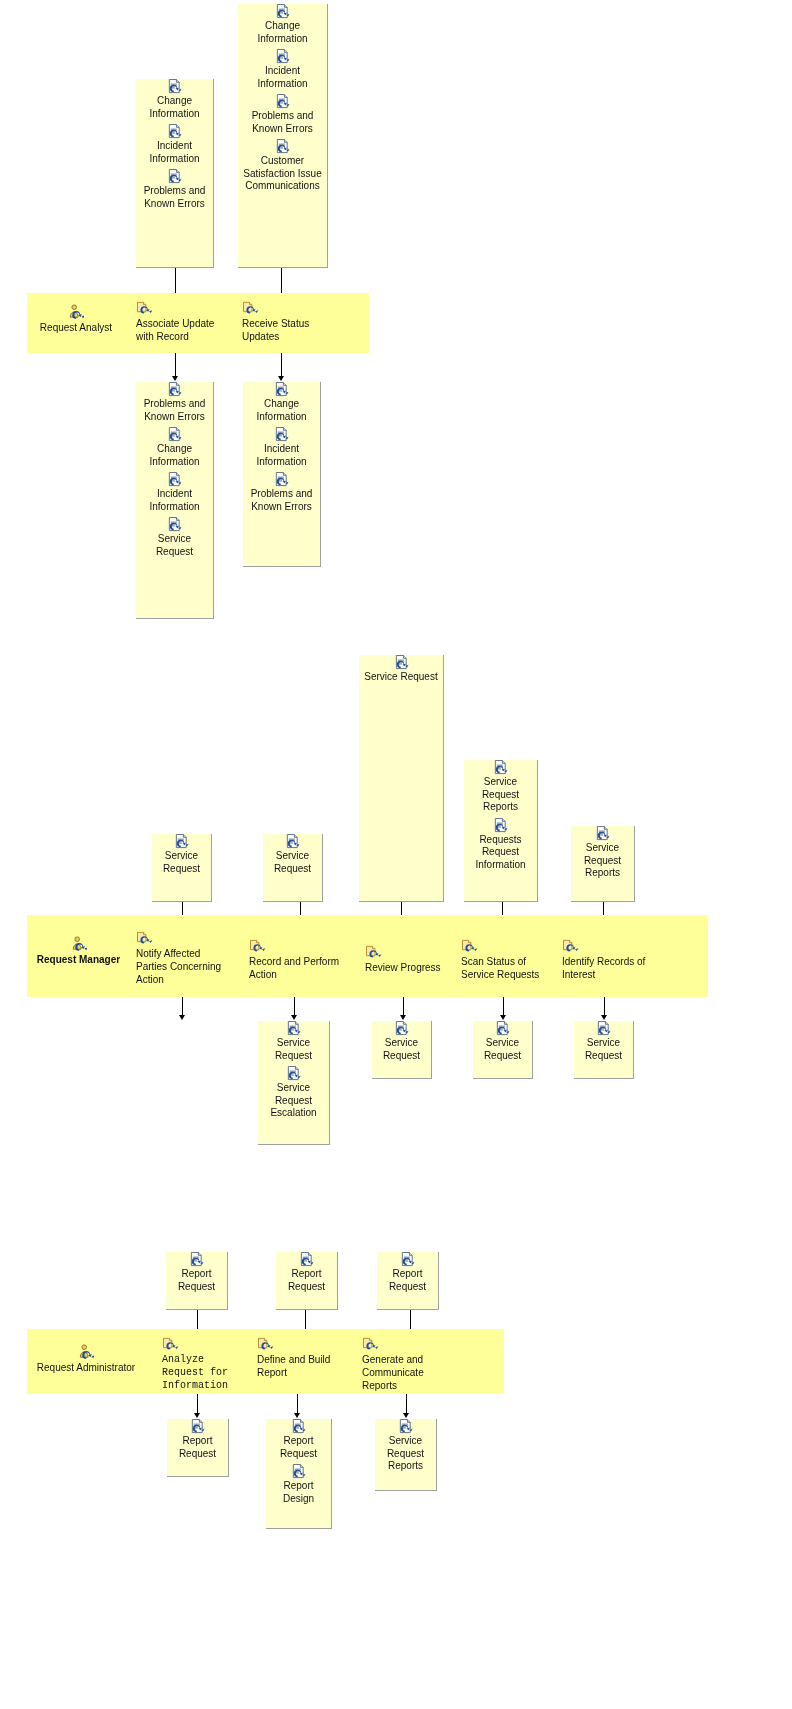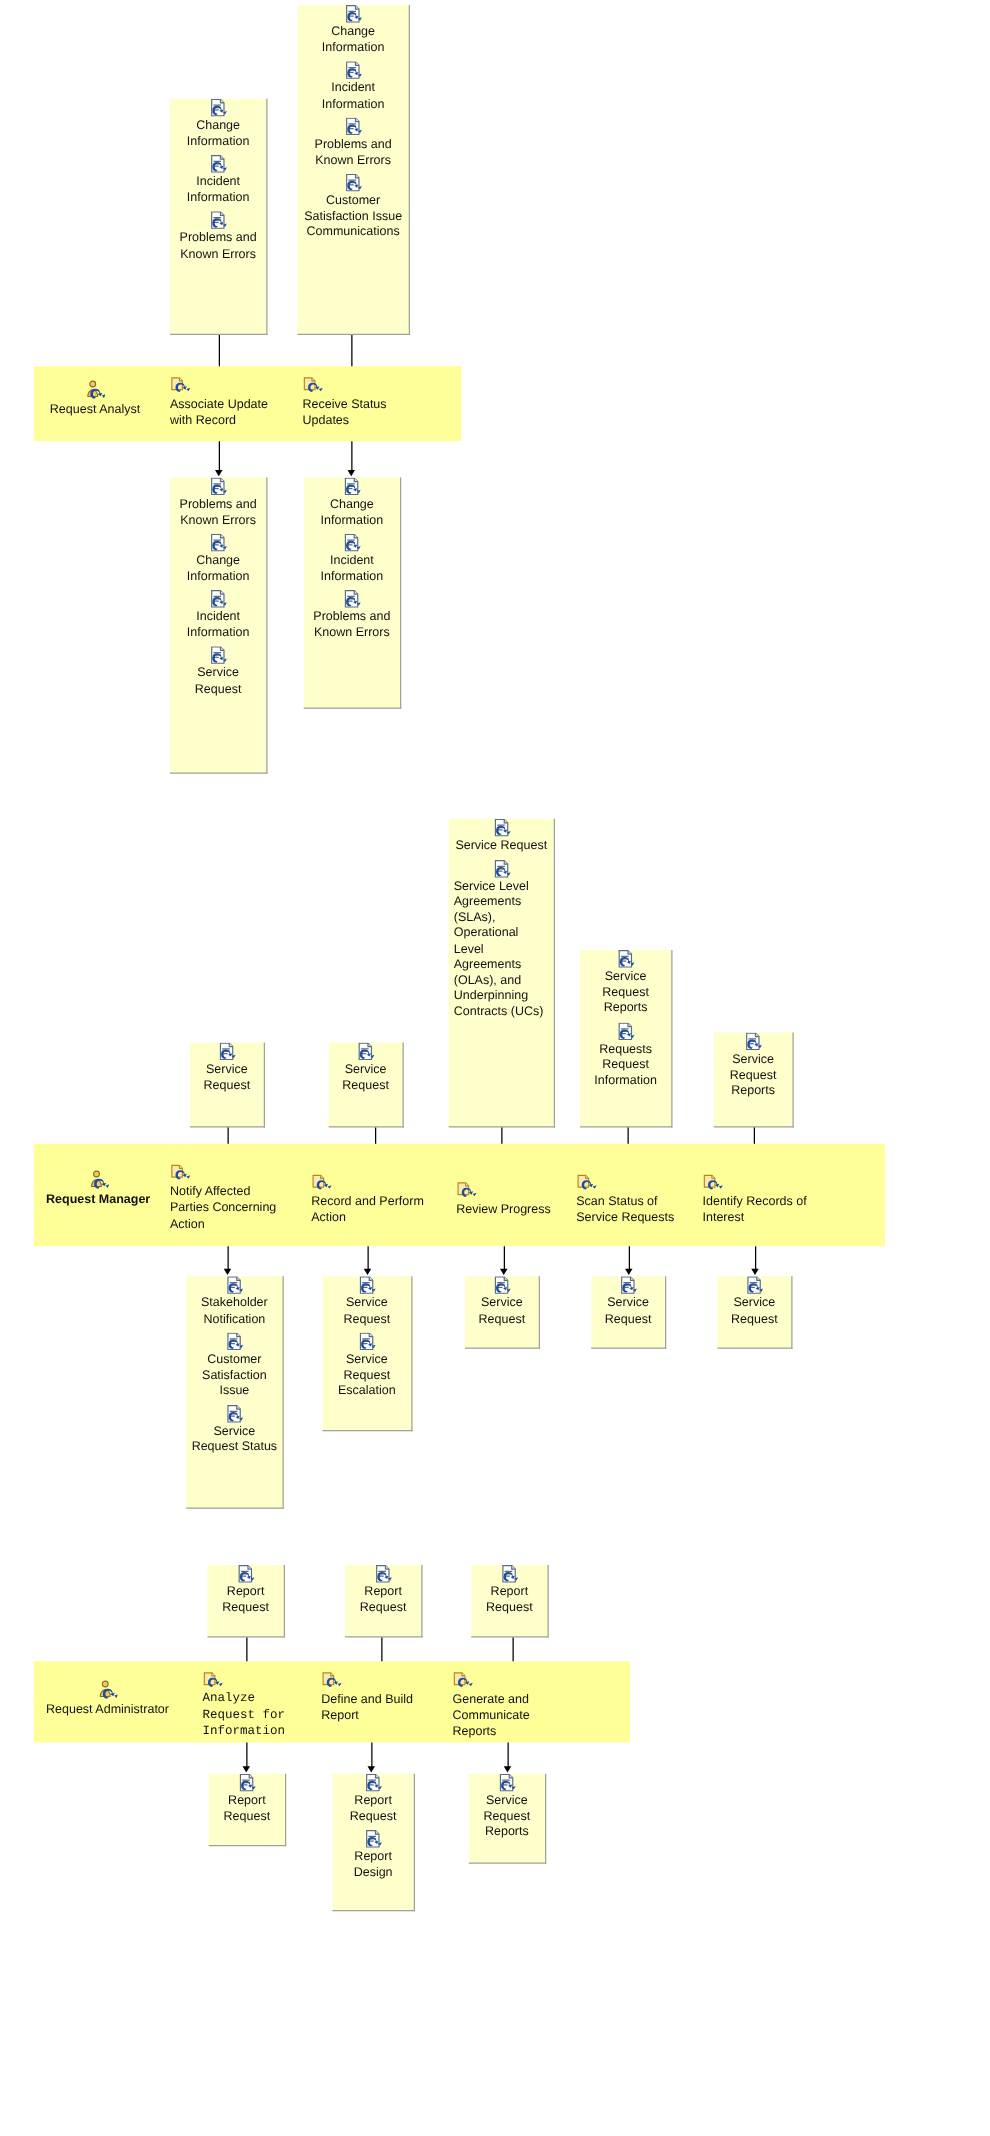--- a/index.html
+++ b/index.html
@@ -243,26 +243,20 @@
     </span>
   </div>
 
   <div class="abox left-lbl" style="left:359px;top:655px;width:85px;height:247px;">
     <span class="item" style="text-align:center;">
       <svg class="ico">
           <use href="#ic-artifact"></use>
         </svg>
       <span class="lbl">Service Request</span>
     </span>
-    <span class="item" style="text-align:left;">
-      <svg class="ico" style="margin:0 auto 1px auto;">
-          <use href="#ic-artifact"></use>
-        </svg>
-      <span class="lbl">Service Level Agreements (SLAs), Operational Level Agreements (OLAs), and Underpinning Contracts (UCs)</span>
-    </span>
   </div>
 
   <div class="abox" style="left:464px;top:760px;width:74px;height:142px;">
     <span class="item">
       <svg class="ico">
           <use href="#ic-artifact"></use>
         </svg>
       <span class="lbl">Service Request Reports</span>
     </span>
     <span class="item">
@@ -341,40 +335,20 @@
   <div class="arrow" style="left:179px;top:1015px;"></div>
   <div class="vline" style="left:294px;top:997px;height:19px;"></div>
   <div class="arrow" style="left:291px;top:1015px;"></div>
   <div class="vline" style="left:403px;top:997px;height:19px;"></div>
   <div class="arrow" style="left:400px;top:1015px;"></div>
   <div class="vline" style="left:503px;top:997px;height:19px;"></div>
   <div class="arrow" style="left:500px;top:1015px;"></div>
   <div class="vline" style="left:604px;top:997px;height:19px;"></div>
   <div class="arrow" style="left:601px;top:1015px;"></div>
 
-  <div class="abox" style="left:149px;top:1021px;width:78px;height:186px;">
-    <span class="item">
-      <svg class="ico">
-          <use href="#ic-artifact"></use>
-        </svg>
-      <span class="lbl">Stakeholder Notification</span>
-    </span>
-    <span class="item">
-      <svg class="ico">
-          <use href="#ic-artifact"></use>
-        </svg>
-      <span class="lbl">Customer Satisfaction Issue</span>
-    </span>
-    <span class="item">
-      <svg class="ico">
-          <use href="#ic-artifact"></use>
-        </svg>
-      <span class="lbl">Service Request Status</span>
-    </span>
-  </div>
 
   <div class="abox" style="left:258px;top:1021px;width:72px;height:124px;">
     <span class="item">
       <svg class="ico">
           <use href="#ic-artifact"></use>
         </svg>
       <span class="lbl">Service Request</span>
     </span>
     <span class="item">
       <svg class="ico">

